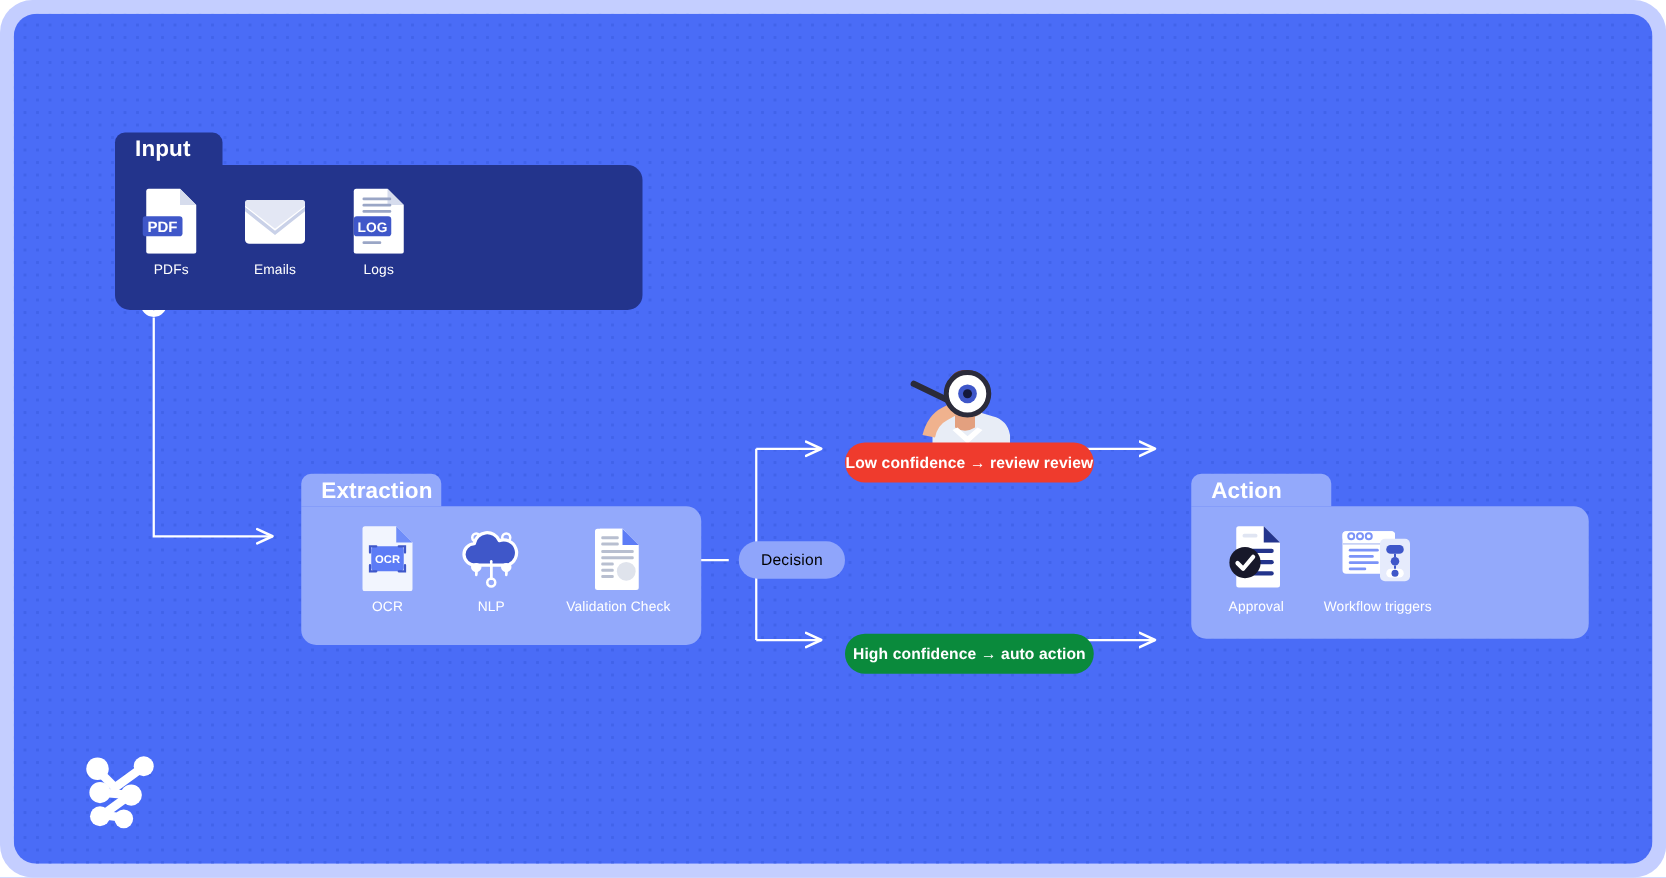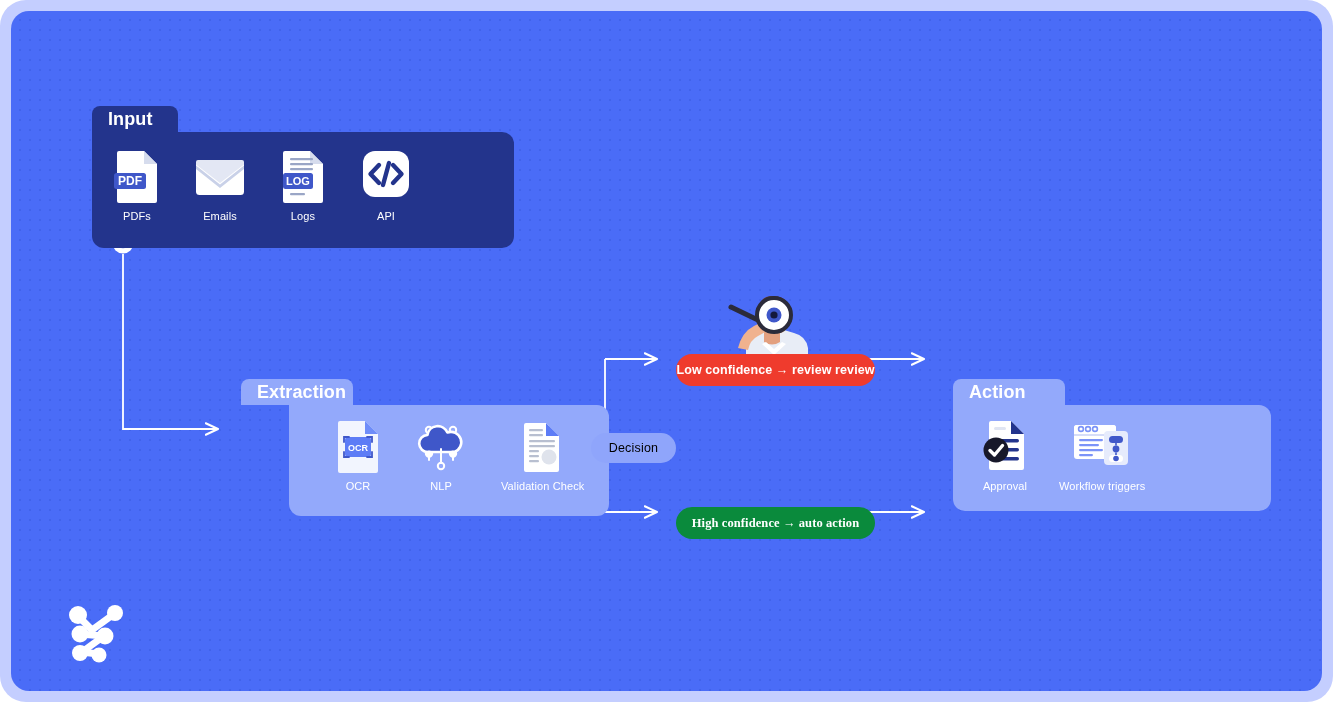--- a/index.html
+++ b/index.html
@@ -95,21 +95,20 @@
   }
   #input-card .glyph { height: 54px; }
 
   
   #extraction-card { left: 230px; top: 368px; width: 320px; height: 137px; }
   #extraction-card .tab  { background: #93a9fb; width: 112px; }
   #extraction-card .body {
     top: 26px; width: 320px; height: 111px;
     background: #93a9fb;
     padding-top: 14px;
-    margin-left: 48px;
   }
   #extraction-card .body .row {
     display: flex;
     align-items: flex-start;
     padding-left: 46px;
     gap: 32px;
   }
   #extraction-card .glyph { height: 54px; }
 
   
@@ -146,21 +145,21 @@
     height: 32px;
     border-radius: 16px;
     display: flex; align-items: center; justify-content: center;
     font-size: 12.5px; font-weight: bold; color: #ffffff;
     letter-spacing: .1px;
     white-space: nowrap;
     padding: 0 18px;
     box-sizing: border-box;
   }
   #pill-low  { left: 665px; top: 343px; width: 199px; background: #ef3b2d; }
-  #pill-high { left: 665px; top: 496px; width: 199px; background: #0a8a3c; font-family: Liberation Serif, serif; }
+  #pill-high { left: 665px; top: 496px; width: 199px; background: #0a8a3c; }
 
   
   #wires {
     position: absolute; left: 0; top: 0;
     width: 1311px; height: 680px;
     pointer-events: none;
   }
 
   
   #logo { position: absolute; left: 47px; top: 585px; width: 76px; height: 72px; }
@@ -237,31 +236,20 @@
                   <rect x="10" y="19" width="23" height="2.2" rx="1"></rect>
                   <rect x="10" y="44" width="15" height="2.2" rx="1"></rect>
                 </g>
                 <rect x="3" y="24" width="30" height="16" rx="2.5" fill="#3f57c9"></rect>
                 <text x="18" y="36.3" text-anchor="middle" font-family="'Liberation Sans',sans-serif" font-size="11" font-weight="bold" fill="#ffffff">LOG</text>
               </svg>
             </div>
             <div class="cap">Logs</div>
           </div>
 
-          <div class="item">
-            <div class="glyph">
-              <svg width="52" height="54" viewBox="0 0 52 54">
-                <rect x="3" y="2" width="46" height="46" rx="12" fill="#ffffff"></rect>
-                <path d="M19,16 L10.5,25 L19,34" fill="none" stroke="#23348c" stroke-width="4.4" stroke-linecap="round" stroke-linejoin="round"></path>
-                <path d="M33,16 L41.5,25 L33,34" fill="none" stroke="#23348c" stroke-width="4.4" stroke-linecap="round" stroke-linejoin="round"></path>
-                <path d="M29,14 L23,36" fill="none" stroke="#23348c" stroke-width="4.4" stroke-linecap="round"></path>
-              </svg>
-            </div>
-            <div class="cap">API</div>
-          </div>
 
         </div>
       </div>
     </div>
 
     <div class="card" id="extraction-card">
       <div class="tab">Extraction</div>
       <div class="body">
         <div class="row">
 

